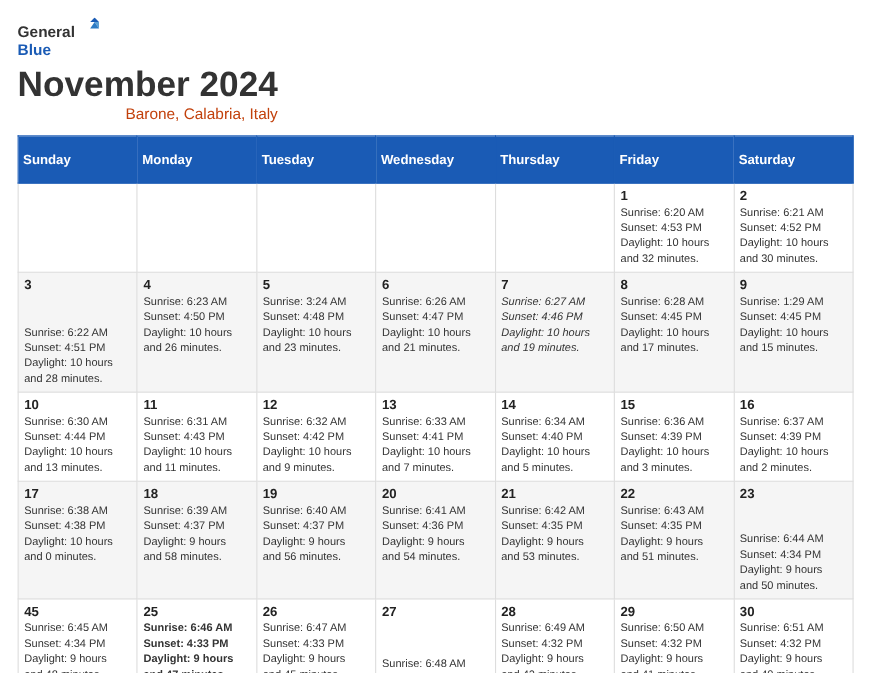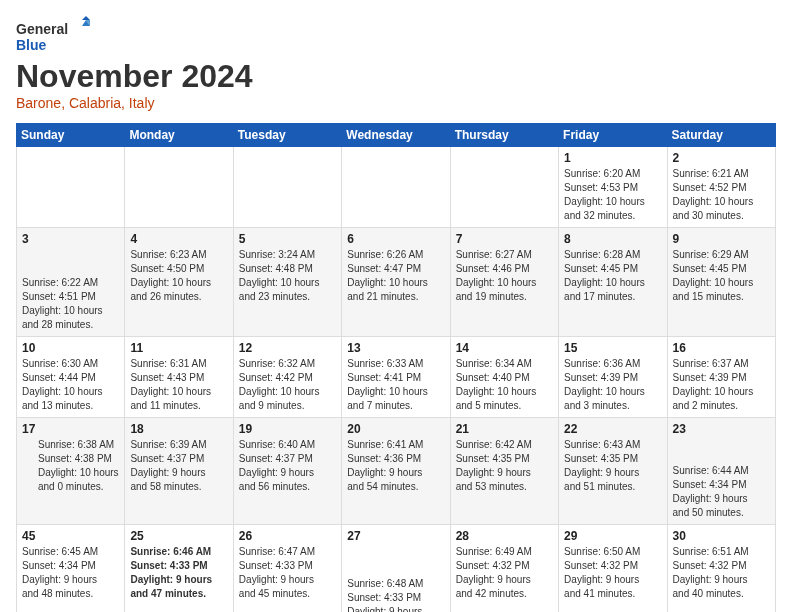--- a/index.html
+++ b/index.html
@@ -15,41 +15,41 @@
       justify-content: space-between;
       align-items: flex-start;
       margin-bottom: 12px;
       flex-direction: column;
     }
     .logo {
       display: flex;
       align-items: center;
       gap: 4px;
     }
-    .title-block { text-align: left; }
+    .title-block { text-align: right; }
     .month-title {
       font-size: 32px;
       font-weight: bold;
       color: #333;
     }
     .location {
       font-size: 14px;
       color: #c2410c;
     }
     .calendar {
       width: 100%;
       border-collapse: collapse;
       border: 1px solid #ccc;
     }
     .calendar th {
       background: #1a5bb5;
       color: #fff;
       font-size: 12px;
       font-weight: bold;
-      padding: 4px 4px;
+      padding: 14px 4px;
       text-align: left;
       border: 1px solid #1a5bb5;
     }
     .calendar td {
       vertical-align: top;
       padding: 4px 5px;
       font-size: 10px;
       color: #333;
       border: 1px solid #ddd;
       width: calc(100% / 7);
@@ -150,35 +150,35 @@
         </td>
         <td>
           <span class="day-num">6</span>
           <div class="day-info" style="white-space: pre-line;">Sunrise: 6:26 AM
 Sunset: 4:47 PM
 Daylight: 10 hours
 and 21 minutes.</div>
         </td>
         <td>
           <span class="day-num">7</span>
-          <div class="day-info" style="white-space: pre-line;">Sunrise: 6:27 AM
+          <div class="day-info" style="white-space: pre-line; font-style: italic;">Sunrise: 6:27 AM
 Sunset: 4:46 PM
 Daylight: 10 hours
 and 19 minutes.</div>
         </td>
         <td>
           <span class="day-num">8</span>
           <div class="day-info" style="white-space: pre-line;">Sunrise: 6:28 AM
 Sunset: 4:45 PM
 Daylight: 10 hours
 and 17 minutes.</div>
         </td>
         <td>
           <span class="day-num">9</span>
-          <div class="day-info" style="white-space: pre-line;">Sunrise: 6:29 AM
+          <div class="day-info" style="white-space: pre-line;">Sunrise: 1:29 AM
 Sunset: 4:45 PM
 Daylight: 10 hours
 and 15 minutes.</div>
         </td>
       </tr>
       <tr>
         <td>
           <span class="day-num">10</span>
           <div class="day-info" style="white-space: pre-line;">Sunrise: 6:30 AM
 Sunset: 4:44 PM
@@ -224,21 +224,21 @@
           <span class="day-num">16</span>
           <div class="day-info" style="white-space: pre-line;">Sunrise: 6:37 AM
 Sunset: 4:39 PM
 Daylight: 10 hours
 and 2 minutes.</div>
         </td>
       </tr>
       <tr>
         <td>
           <span class="day-num">17</span>
-          <div class="day-info" style="white-space: pre-line; margin-left: 16px;">Sunrise: 6:38 AM
+          <div class="day-info" style="white-space: pre-line;">Sunrise: 6:38 AM
 Sunset: 4:38 PM
 Daylight: 10 hours
 and 0 minutes.</div>
         </td>
         <td>
           <span class="day-num">18</span>
           <div class="day-info" style="white-space: pre-line;">Sunrise: 6:39 AM
 Sunset: 4:37 PM
 Daylight: 9 hours
 and 58 minutes.</div>

